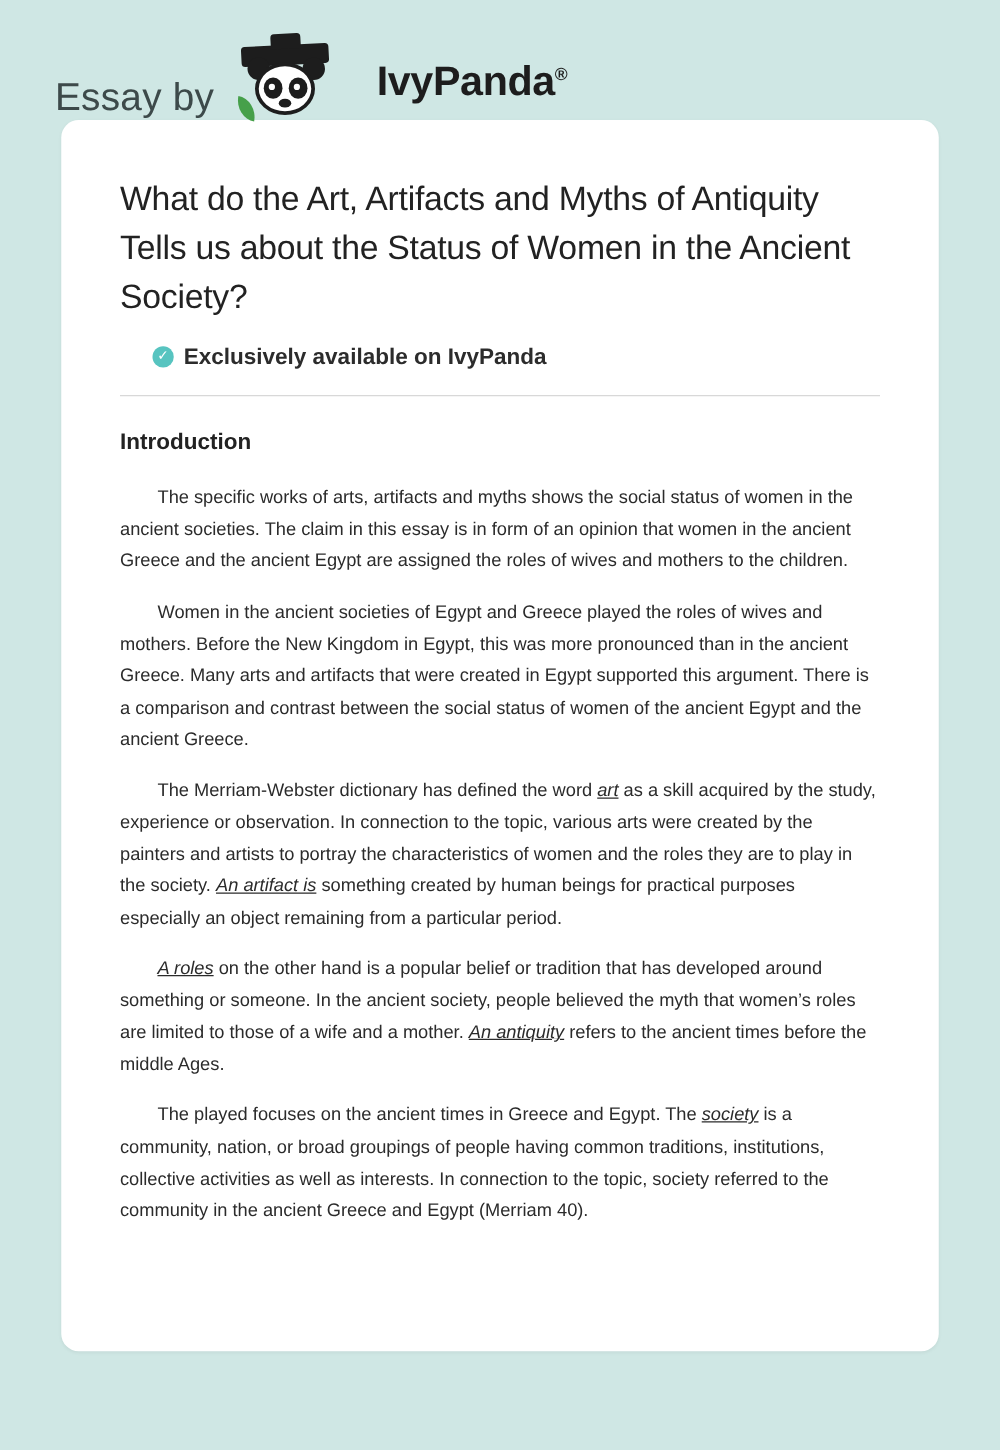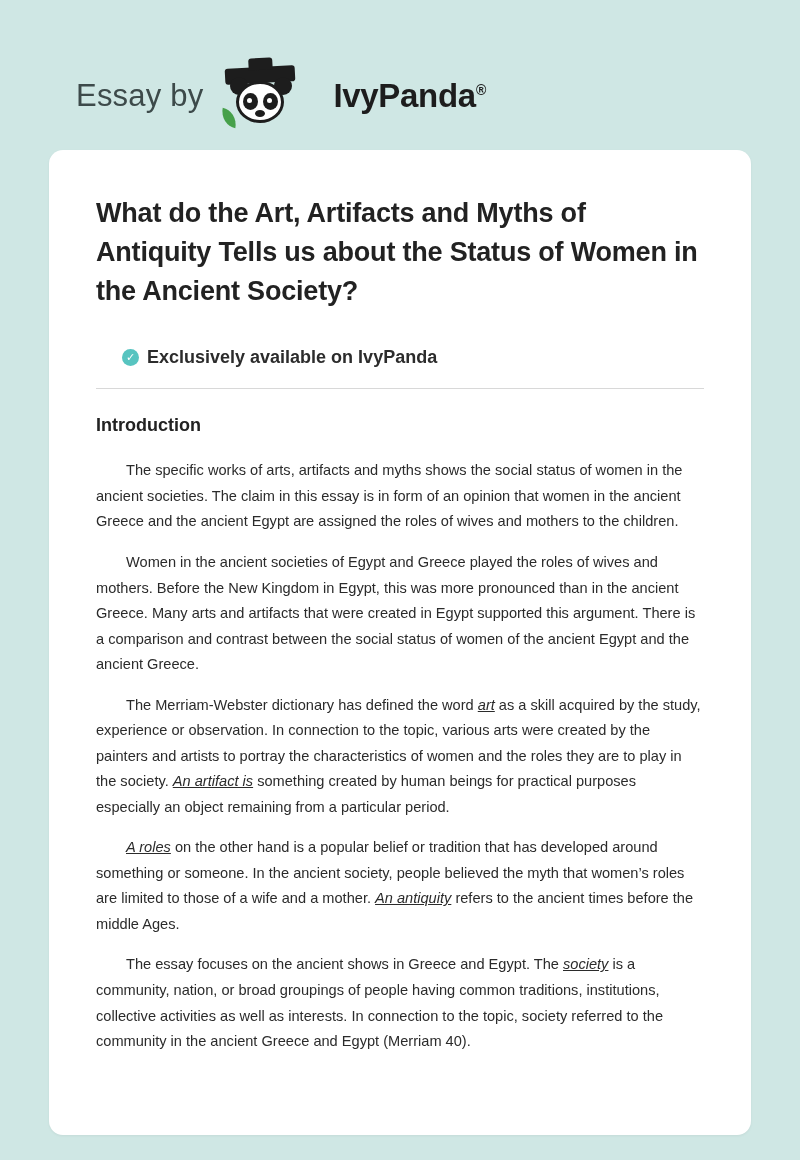--- a/index.html
+++ b/index.html
@@ -14,24 +14,23 @@
   .page {
     width: 800px;
     min-height: 1160px;
     background: #cfe7e4;
     position: relative;
     overflow: hidden;
   }
   
   .brand {
     display: flex;
-    align-items: center;
+    align-items: flex-end;
     padding: 42px 0 0 44px;
-    height: 150px;
-    margin-left: 32px;
+    height: 96px;
   }
   .brand-essay {
     font-size: 31px;
     color: #3d4a4a;
     letter-spacing: 0.2px;
     font-weight: 400;
   }
   .brand-logo {
     display: flex;
     align-items: center;
@@ -126,22 +125,22 @@
     background: #ffffff;
     border-radius: 14px;
     padding: 44px 47px 60px 47px;
     min-height: 985px;
     box-shadow: 0 1px 3px rgba(0,0,0,0.05);
   }
   .doc-title {
     font-size: 27px;
     line-height: 1.45;
     color: #222;
-    font-weight: bold;
-    margin: 0 0 36px 0;
+    font-weight: normal;
+    margin: 0 0 18px 0;
     letter-spacing: -0.2px;
   }
   .exclusive {
     display: flex;
     align-items: center;
     margin: 0 0 20px 26px;
   }
   .check-badge {
     width: 17px; height: 17px;
     border-radius: 50%;
@@ -215,16 +214,16 @@
 
     <h2 class="section-heading">Introduction</h2>
 
     <p class="body-text">The specific works of arts, artifacts and myths shows the social status of women in the ancient societies. The claim in this essay is in form of an opinion that women in the ancient Greece and the ancient Egypt are assigned the roles of wives and mothers to the children.</p>
     <p class="body-text">Women in the ancient societies of Egypt and Greece played the roles of wives and mothers. Before the New Kingdom in Egypt, this was more pronounced than in the ancient Greece. Many arts and artifacts that were created in Egypt supported this argument. There is a comparison and contrast between the social status of women of the ancient Egypt and the ancient Greece.</p>
 
     <p class="body-text"><span>The Merriam-Webster dictionary has defined the word </span><em>art</em><span> as a skill acquired by the study, experience or observation. In connection to the topic, various arts were created by the painters and artists to portray the characteristics of women and the roles they are to play in the society. </span><em>An artifact is</em><span> something created by human beings for practical purposes especially an object remaining from a particular period.</span></p>
 
     <p class="body-text"><em>A roles</em><span> on the other hand is a popular belief or tradition that has developed around something or someone. In the ancient society, people believed the myth that women’s roles are limited to those of a wife and a mother. </span><em>An antiquity</em><span> refers to the ancient times before the middle Ages.</span></p>
 
-    <p class="body-text"><span>The essay focuses on the ancient shows in Greece and Egypt. The </span><em>society</em><span> is a community, nation, or broad groupings of people having common traditions, institutions, collective activities as well as interests. In connection to the topic, society referred to the community in the ancient Greece and Egypt (Merriam 40).</span></p>
+    <p class="body-text"><span>The played focuses on the ancient times in Greece and Egypt. The </span><em>society</em><span> is a community, nation, or broad groupings of people having common traditions, institutions, collective activities as well as interests. In connection to the topic, society referred to the community in the ancient Greece and Egypt (Merriam 40).</span></p>
 
   </div>
 </div>
 
 </body></html>

